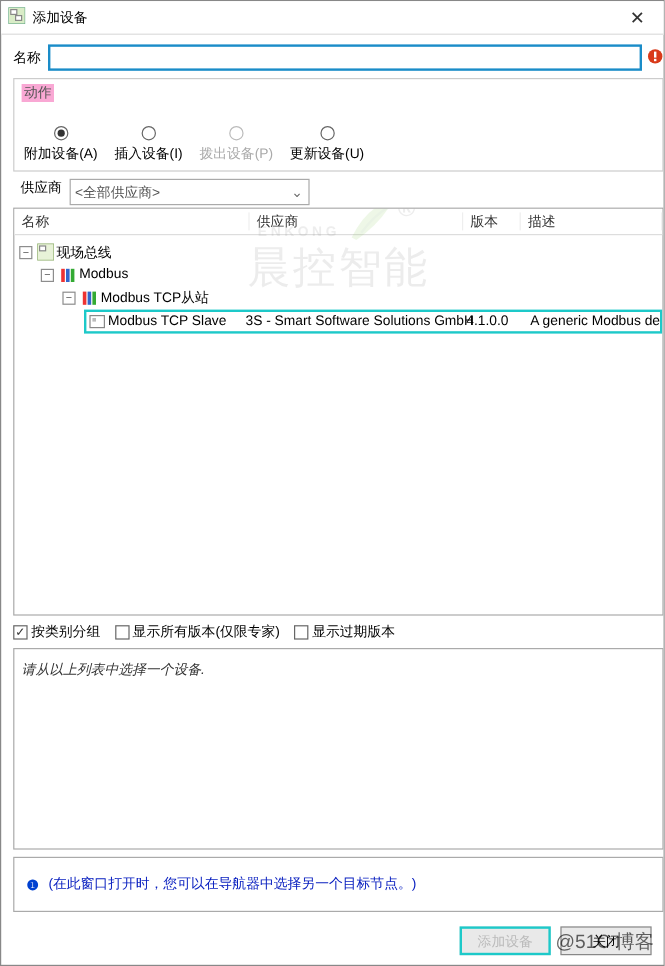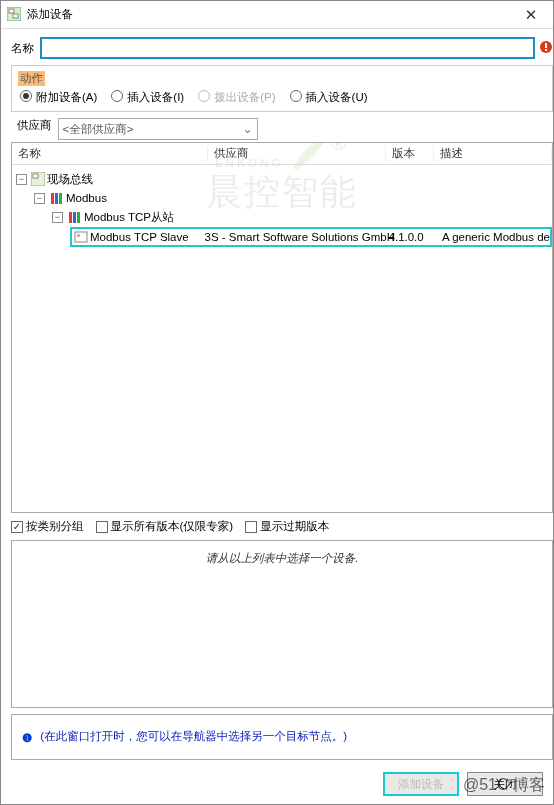--- a/index.html
+++ b/index.html
@@ -8,23 +8,23 @@
 .titlebar { height: 28px; display: flex; align-items: center; background: #fff; border-bottom: 1px solid #ddd; }
 .titlebar .ticon { margin: 0 6px; }
 .titlebar .title { flex: 1; }
 .closebtn { width: 44px; height: 100%; display: flex; align-items: center; justify-content: center; font-size: 15px; color: #333; }
 .content { flex: 1; padding: 8px 0 6px 10px; display: flex; flex-direction: column; overflow: hidden; }
 .row { display: flex; align-items: center; margin-bottom: 6px; }
 .lbl { white-space: nowrap; margin-right: 6px; }
 .name-input { flex: 1; height: 22px; border: 2px solid #1a8cc8; outline: none; padding: 0 4px; }
 .err-icon { margin-left: 4px; }
 .fieldset { border: 1px solid #ccc; padding: 6px 8px; margin-bottom: 6px; }
-.fieldset > .legend { color: #555; margin: -14px 0 4px -2px; background: #fdba74; display: inline-block; padding: 0 2px; }
+.fieldset > .legend { color: #555; margin: -14px 0 20px -2px; background: #f9a8d4; display: inline-block; padding: 0 2px; }
 .radio-row { display: flex; align-items: center; gap: 14px; }
-.radio-item { display: flex; align-items: flex-start; gap: 4px; }
+.radio-item { display: flex; align-items: center; gap: 4px; flex-direction: column; }
 .radio-dot { width: 12px; height: 12px; border: 1px solid #666; border-radius: 50%; display: inline-flex; align-items: center; justify-content: center; }
 .radio-dot.checked::after { content: ''; width: 6px; height: 6px; background: #333; border-radius: 50%; }
 .disabled { color: #aaa; }
 .disabled .radio-dot { border-color: #bbb; }
 .filter-row { display: flex; margin-bottom: 2px; }
 .search-input { height: 22px; flex: 1; border: 1px solid #aaa; padding: 0 4px; color: #777; }
 .wmark-wrap { position: relative; }
 .wmark { position: absolute; left: 0; right: 0; top: -20px; pointer-events: none; opacity: 0.15; text-align: center; }
 .wmark .big { font-size: 48px; font-weight: bold; color: #888; letter-spacing: 3px; }
 .wmark .leaf { display: inline-block; width: 48px; height: 48px; vertical-align: middle; }
@@ -50,21 +50,21 @@
 .ic.bars { display: inline-flex; gap: 1px; padding: 0 2px; }
 .ic.bars span { width: 3px; height: 11px; }
 .selrow { display: flex; align-items: center; border: 2px solid #1dc9c9; height: 20px; margin: 1px 0 0 0; }
 .selrow .name-cell { width: 134px; display: flex; align-items: center; }
 .selrow .vendor-cell { width: 184px; }
 .selrow .ver-cell { width: 54px; }
 .selrow .desc-cell { flex: 1; }
 .check-row { display: flex; align-items: center; gap: 12px; margin-top: 6px; }
 .check-item { display: flex; align-items: center; gap: 3px; }
 .cb { width: 12px; height: 12px; border: 1px solid #666; display: inline-flex; align-items: center; justify-content: center; font-size: 10px; color: #333; }
-.pick-box { border: 1px solid #aaa; margin-top: 6px; height: 168px; padding: 6px; text-align: center; }
+.pick-box { border: 1px solid #aaa; margin-top: 6px; height: 168px; padding: 6px; text-align: left; }
 .pick-text { font-style: italic; color: #333; margin-top: 4px; }
 .hint-box { border: 1px solid #aaa; margin-top: 6px; padding: 14px 10px; display: flex; align-items: flex-start; gap: 8px; }
 .hint-box .bullet { color: #0040d0; font-weight: bold; margin-top: 2px; }
 .hint-box .txt { color: #0a20c0; }
 .btn-row { display: flex; justify-content: flex-end; gap: 8px; padding: 6px 10px 8px; }
 .btn { height: 24px; min-width: 76px; border: 1px solid #888; background: #e9e9e9; display: inline-flex; align-items: center; justify-content: center; padding: 0 10px; }
 .btn.primary { border: 2px solid #1dc9c9; color: #bbb; }
 .blog-wm { position: absolute; right: 8px; bottom: 8px; color: #000000; font-size: 16px; opacity: 0.6; pointer-events: none; }
 .chevron { width: 10px; display: inline-block; text-align: center; color: #666; }
 </style>
@@ -107,21 +107,21 @@
         <label class="radio-item">
             <span class="radio-dot"></span>
             <span>插入设备(I)</span>
           </label>
         <label class="radio-item disabled">
             <span class="radio-dot"></span>
             <span>拨出设备(P)</span>
           </label>
         <label class="radio-item">
             <span class="radio-dot"></span>
-            <span>插入设备(U)</span>
+            <span>更新设备(U)</span>
           </label>
       </div>
     </div>
 
     <div class="filter-row">
       <span class="sup-label">供应商</span>
       <div class="sup-select">
         <span class="txt">&lt;全部供应商&gt;</span>
         <span class="chevron">⌄</span>
       </div>

